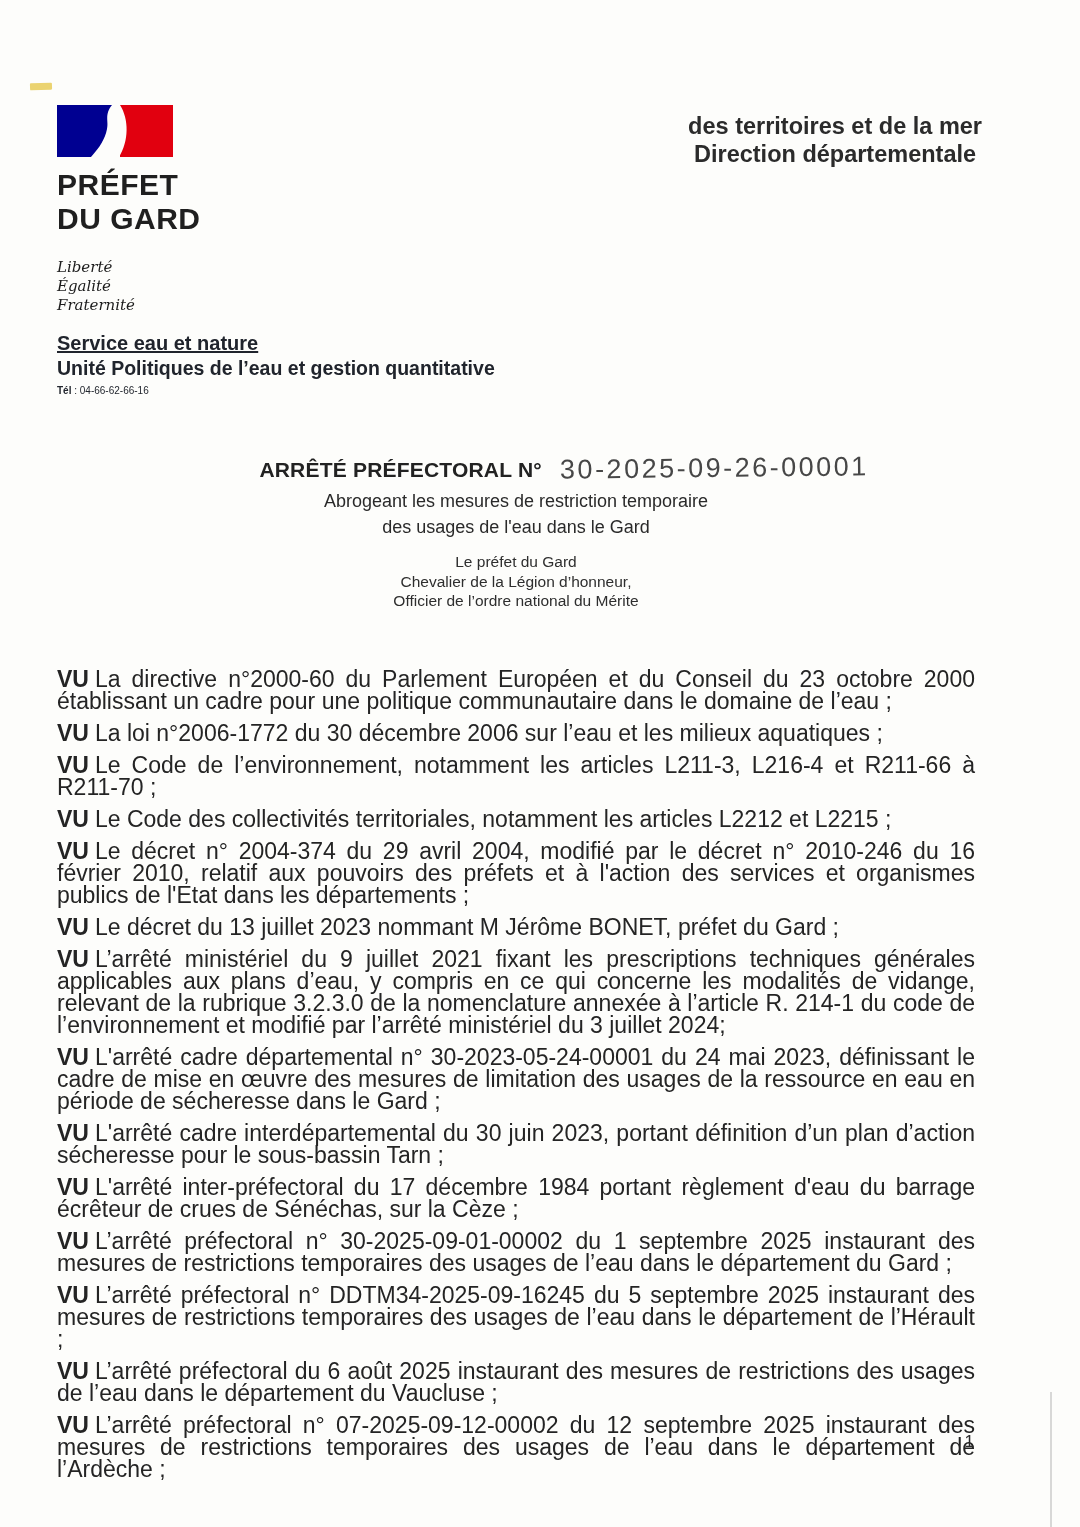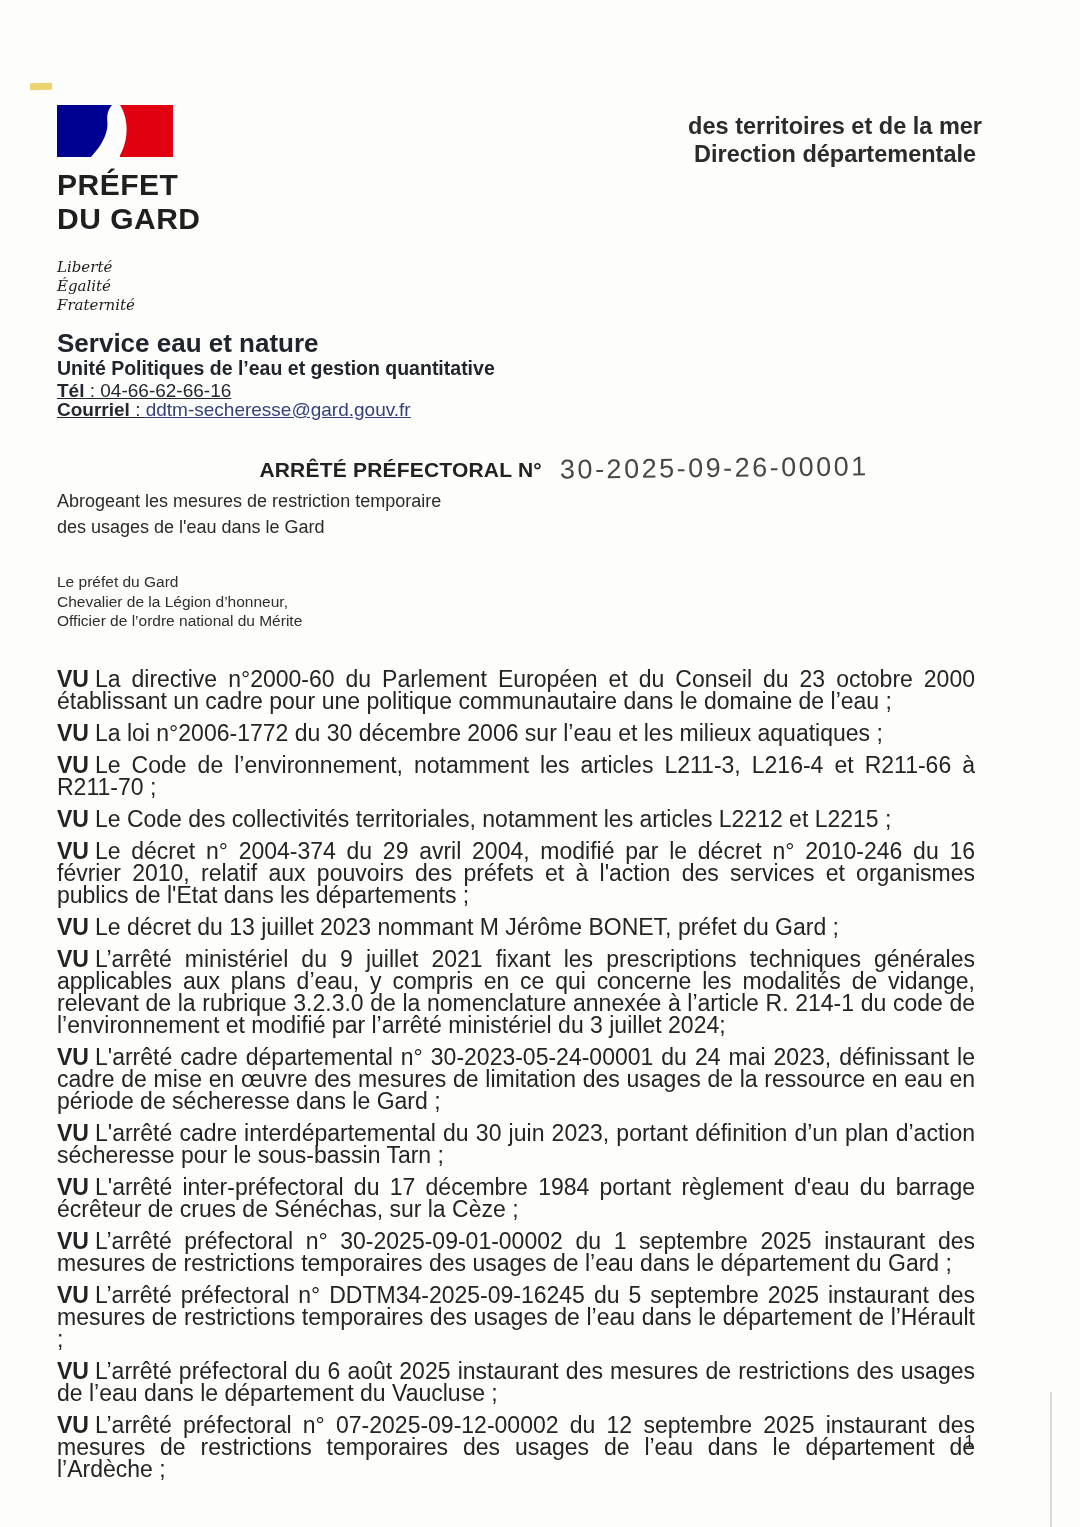--- a/index.html
+++ b/index.html
@@ -15,32 +15,32 @@
   .scan-edge-line{left:1050px;top:1392px;width:2px;height:135px;background:#bfbfbf;opacity:.6;}
   
   .logo-block{left:57px;top:105px;width:320px;}
   .flag-svg{display:block;}
   .brand{font-weight:bold;font-size:30px;line-height:34px;letter-spacing:.5px;color:#1f1f1f;margin-top:7px;}
   .motto{margin-top:22px;font-family:"DejaVu Serif",serif;font-style:italic;font-size:15px;line-height:19px;color:#1c1c1c;}
   
   .direction-block{right:98px;top:112px;text-align:center;font-weight:bold;font-size:23.5px;line-height:28px;color:#2b2b2b;}
   
   .service-block{left:57px;top:331px;color:#20242c;}
-  .svc-line1{font-weight:bold;font-size:26px;line-height:25px;}
+  .svc-line1{font-weight:bold;font-size:20px;line-height:25px;text-decoration:underline;}
   .svc-line2{font-weight:bold;font-size:19.5px;line-height:25px;}
-  .svc-contact{font-size:19px;line-height:19px;color:#23272f;text-decoration:underline;}
+  .svc-contact{font-size:10px;line-height:19px;color:#23272f;}
   .svc-contact b{font-weight:bold;}
   .email-link{color:#33417a;text-decoration:underline;cursor:pointer;}
   
-  .title-block{left:57px;top:453px;width:918px;text-align:left;color:#252525;}
+  .title-block{left:57px;top:453px;width:918px;text-align:center;color:#252525;}
   .title-row{display:flex;align-items:baseline;justify-content:center;transform:translateX(48px);}
   .title-label{font-weight:bold;font-size:21px;letter-spacing:.2px;color:#222;}
   .title-number{font-size:27px;letter-spacing:2.5px;color:#474747;margin-left:18px;transform:rotate(-.6deg);white-space:nowrap;}
   .subtitle{font-size:18px;line-height:26px;margin-top:4px;color:#2a2a2a;}
-  .preamble{margin-top:32px;font-size:15.5px;line-height:19.5px;color:#2e2e2e;}
+  .preamble{margin-top:12px;font-size:15.5px;line-height:19.5px;color:#2e2e2e;}
   
   .vu-block{left:57px;top:668px;width:918px;}
   p.vu{margin:0 0 10px 0;font-size:23px;line-height:22px;text-align:justify;color:#242424;}
   p.vu .vu-label{font-weight:bold;padding-right:6px;}
   
   .page-number{right:106px;top:1432px;font-size:17px;color:#2a2a2a;}
 </style>
 </head>
 <body>
 
@@ -72,21 +72,20 @@
 
 <div class="abs direction-block">
   <div>des territoires et de la mer</div>
   <div>Direction départementale</div>
 </div>
 
 <div class="abs service-block">
   <div class="svc-line1">Service eau et nature</div>
   <div class="svc-line2">Unité Politiques de l’eau et gestion quantitative</div>
   <div class="svc-contact"><b>Tél</b><span> : 04-66-62-66-16</span></div>
-  <div class="svc-contact"><b>Courriel</b><span> : </span><a class="email-link">ddtm-secheresse@gard.gouv.fr</a></div>
 </div>
 
 <div class="abs title-block">
   <div class="title-row">
     <span class="title-label">ARRÊTÉ PRÉFECTORAL N°</span>
     <span class="title-number">30-2025-09-26-00001</span>
   </div>
   <div class="subtitle">
     <div>Abrogeant les mesures de restriction temporaire</div>
     <div>des usages de l'eau dans le Gard</div>

